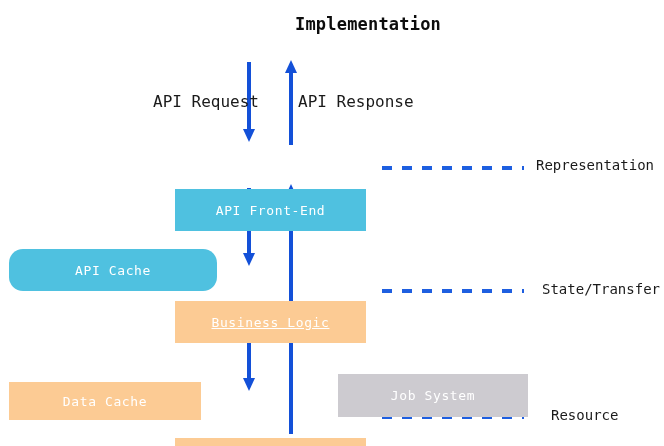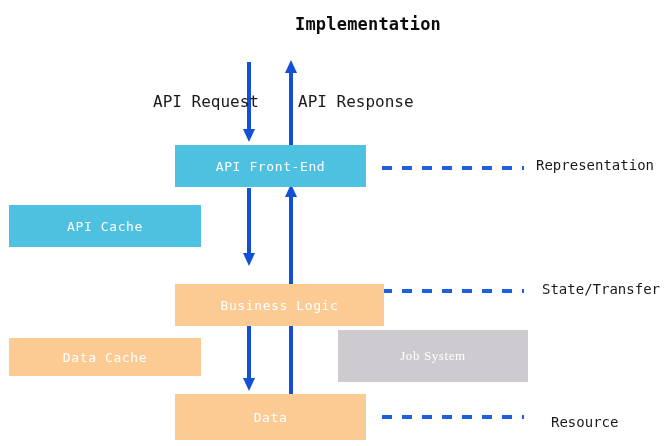--- a/index.html
+++ b/index.html
@@ -37,20 +37,21 @@
   .node {
     position: absolute;
     display: flex;
     align-items: center;
     justify-content: center;
     color: #ffffff;
     font-family: "DejaVu Sans Mono", "Liberation Mono", monospace;
     font-size: 13px;
     letter-spacing: 0.6px;
     box-sizing: border-box;
+    margin-top: 44px;
   }
   .node-cyan   { background: #4fc1e0; }
   .node-orange { background: #fccb94; }
   .node-gray   { background: #cdcbd0; }
 
   .edge-label {
     position: absolute;
     font-family: "DejaVu Sans Mono", "Liberation Mono", monospace;
     font-size: 16px;
     color: #1a1a1a;
@@ -104,39 +105,39 @@
 
   <div id="dash-layer">
       <div style="position: absolute; left: 382px; top: 166px; width: 142px; height: 4px; background-image: repeating-linear-gradient(to right, rgb(30, 95, 224) 0px, rgb(30, 95, 224) 10px, transparent 10px, transparent 20px);"></div>
       <div style="position: absolute; left: 382px; top: 289px; width: 142px; height: 4px; background-image: repeating-linear-gradient(to right, rgb(30, 95, 224) 0px, rgb(30, 95, 224) 10px, transparent 10px, transparent 20px);"></div>
       <div style="position: absolute; left: 382px; top: 415px; width: 142px; height: 4px; background-image: repeating-linear-gradient(to right, rgb(30, 95, 224) 0px, rgb(30, 95, 224) 10px, transparent 10px, transparent 20px);"></div>
     </div>
   <div id="node-layer">
       <div class="node node-cyan" style="left: 175px; top: 145px; width: 191px; height: 42px;">
         <span>API Front-End</span>
       </div>
-      <div class="node node-cyan" style="left: 9px; top: 205px; width: 192px; height: 42px;">
+      <div class="node node-cyan" style="left: 9px; top: 205px; width: 208px; height: 42px; border-radius: 14px;">
         <span>API Cache</span>
       </div>
-      <div class="node node-orange" style="left: 175px; top: 284px; width: 209px; height: 42px;">
+      <div class="node node-orange" style="left: 175px; top: 257px; width: 191px; height: 42px; text-decoration: underline;">
         <span>Business Logic</span>
       </div>
       <div class="node node-orange" style="left: 9px; top: 338px; width: 192px; height: 38px;">
         <span>Data Cache</span>
       </div>
-      <div class="node node-gray" style="left: 338px; top: 330px; width: 190px; height: 52px; font-family: Liberation Serif, serif;">
+      <div class="node node-gray" style="left: 338px; top: 330px; width: 190px; height: 43px;">
         <span>Job System</span>
       </div>
       <div class="node node-orange" style="left: 175px; top: 394px; width: 191px; height: 46px;">
         <span>Data</span>
       </div>
     </div>
   <div id="flow-label-layer">
       <div class="edge-label" style="left: 153px; top: 92px;">API Request</div>
       <div class="edge-label" style="left: 298px; top: 92px;">API Response</div>
     </div>
   <div id="side-label-layer">
       <div class="side-label" style="left: 536px; top: 157px;">Representation</div>
       <div class="side-label" style="left: 542px; top: 281px;">State/Transfer</div>
-      <div class="side-label" style="left: 551px; top: 407px; margin-top: 7px;">Resource</div>
+      <div class="side-label" style="left: 551px; top: 407px;">Resource</div>
     </div>
 
 </div>
 
 </body></html>

